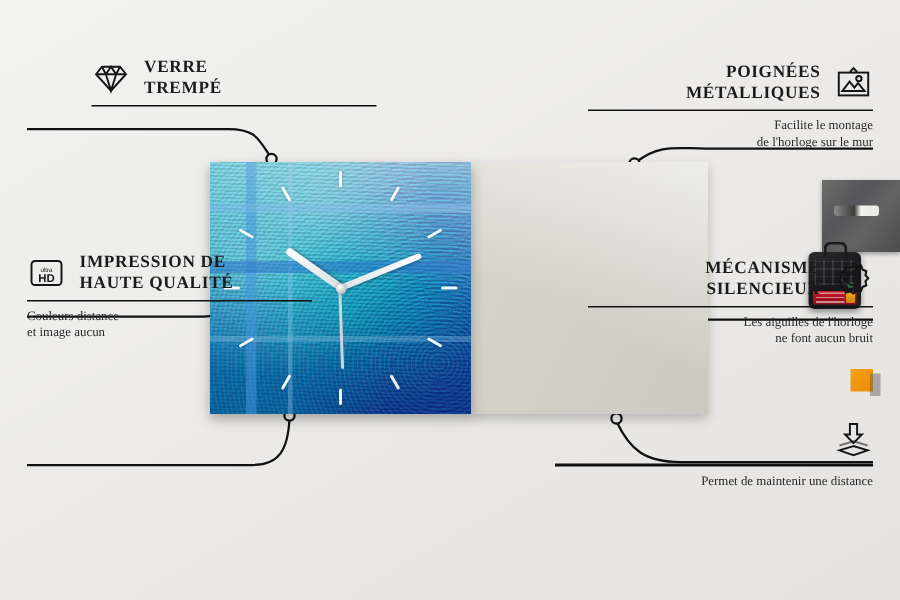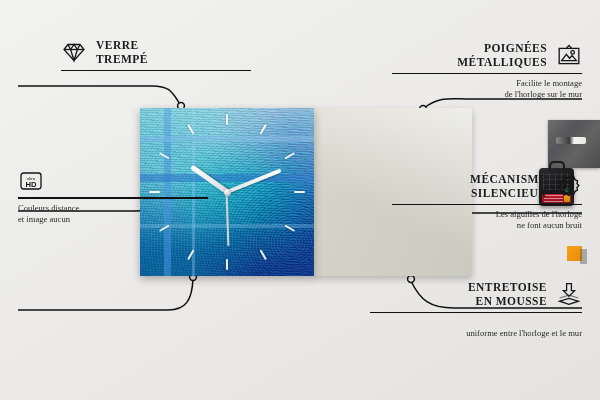--- a/index.html
+++ b/index.html
@@ -225,21 +225,22 @@
   <div class="callout co-left" style="left:18px; top:168px;">
     <div class="co-head">
       <span class="ic">
         <svg viewBox="0 0 26 26">
           <rect x="3" y="5" width="20" height="16" rx="2.4" fill="none" stroke="#151515" stroke-width="1.3"></rect>
           <text x="13" y="12" font-family="Liberation Sans, sans-serif" font-size="4.2" text-anchor="middle" fill="#151515">ultra</text>
           <text x="13" y="19" font-family="Liberation Sans, sans-serif" font-size="7.6" font-weight="bold" text-anchor="middle" fill="#151515">HD</text>
         </svg>
       </span>
       <span class="co-title">
-        <br>
+        <span>IMPRESSION DE</span><br>
+        <span>HAUTE QUALITÉ</span>
       </span>
     </div>
     <div class="co-rule"></div>
     <div class="co-desc">
       <span>Couleurs distance</span><br>
       <span>et image aucun</span>
     </div>
   </div>
 
 
@@ -284,34 +285,29 @@
     </div>
     <div class="co-rule"></div>
     <div class="co-desc">
       <span>Facilite le montage</span><br>
       <span>de l'horloge sur le mur</span>
     </div>
   </div>
 
   <div class="callout co-right" style="left:370px; top:280px; width:212px;">
     <div class="co-head">
-      <span class="co-title">
-        <span>ENTRETOISE</span><br>
-        <span>EN MOUSSE</span>
-      </span>
       <span class="ic">
         <svg viewBox="0 0 26 26">
             <g fill="none" stroke="#151515" stroke-width="1.3">
           <path d="M10.6 2.6 h4.8 v7 h3.2 L13 15.4 L7.4 9.6 h3.2 z"></path>
           <path d="M13 17.4 L3.6 20.2 L13 23.4 L22.4 20.2 Z"></path>
           <path d="M3.6 17 L13 14.2 L22.4 17" stroke-opacity=".55"></path>
         </g>
           </svg>
       </span>
     </div>
     <div class="co-rule"></div>
     <div class="co-desc">
-      <br>
-      <span>uniforme entre l'horloge et le mur</span>
+      <span>Permet de maintenir une distance</span><br>
     </div>
   </div>
 
 </div>
 
 </body></html>

